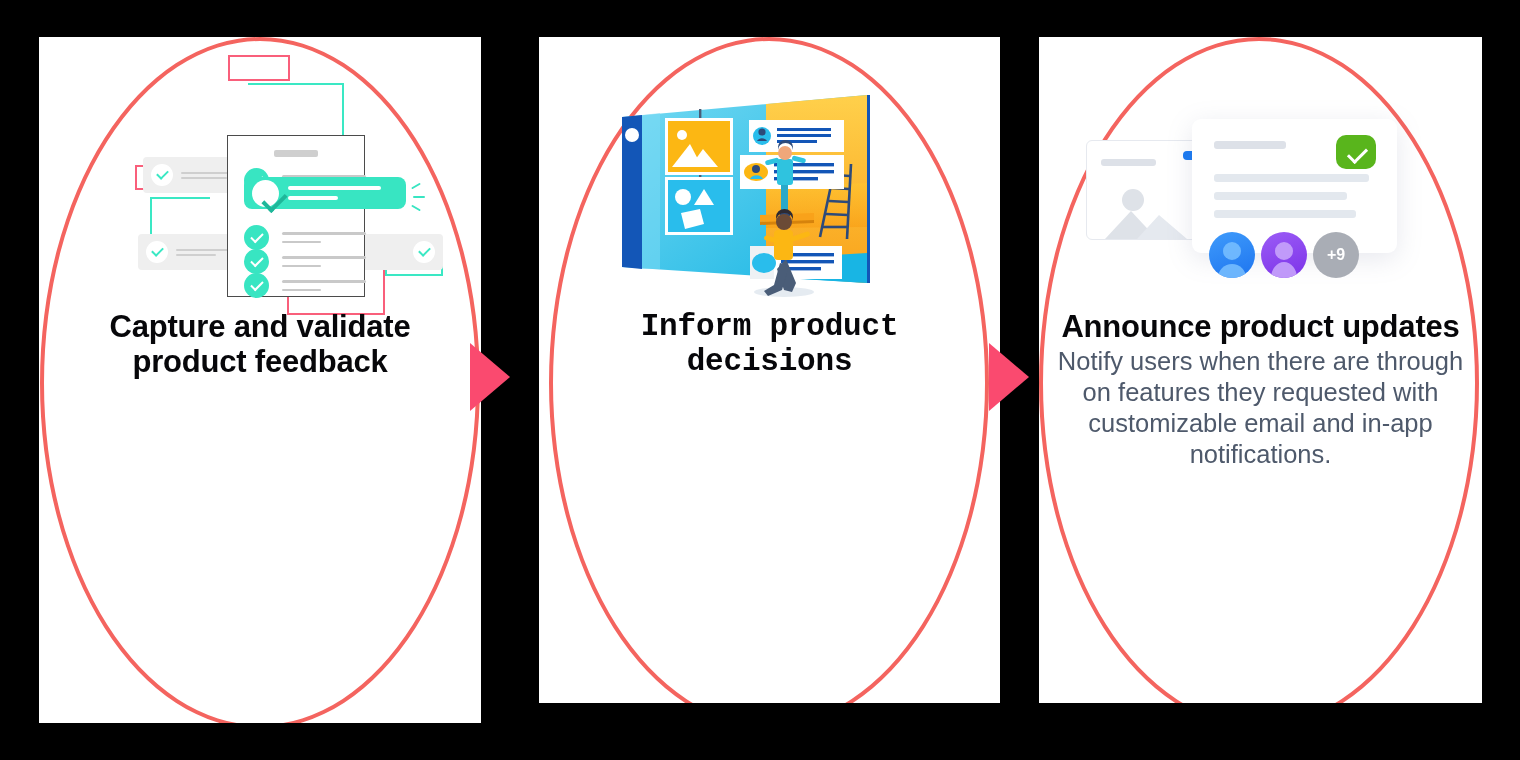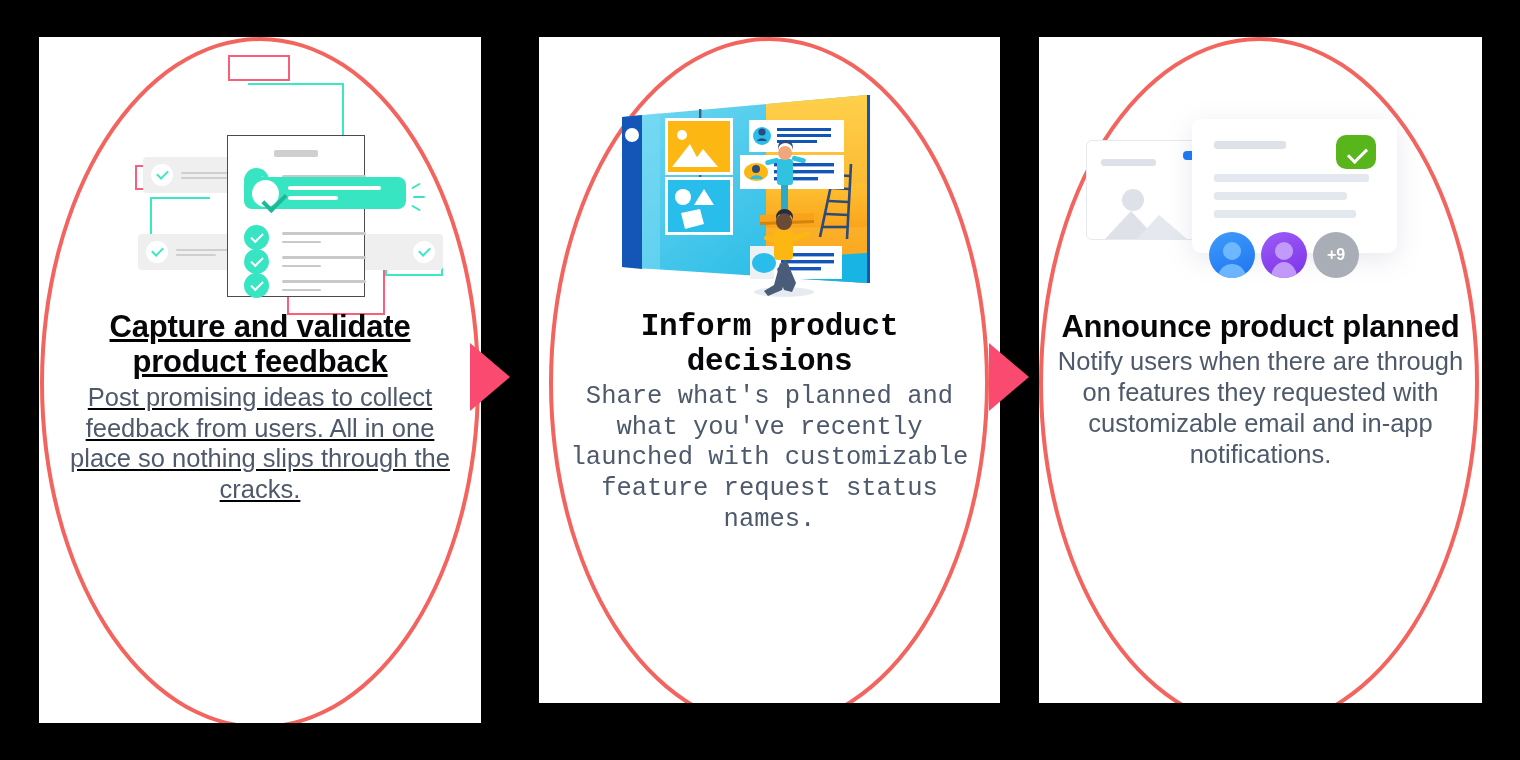--- a/index.html
+++ b/index.html
@@ -219,23 +219,22 @@
         <div class="hlines" style="margin-left:9px;">
           <i style="width:93px"></i>
             <i style="width:50px"></i>
         </div>
       </div>
       <div class="spark" style="left:372px;top:148px;width:10px;transform:rotate(-30deg);"></div>
       <div class="spark" style="left:374px;top:159px;width:12px;"></div>
       <div class="spark" style="left:372px;top:170px;width:10px;transform:rotate(30deg);"></div>
     </div>
 
-    <div class="card-body" style="top:272px;padding:0 16px;text-decoration:underline;">
+    <div class="card-body" style="top:272px;padding:0 16px;">
       <p class="card-title">Capture and validate product feedback</p>
-      <p class="card-desc">Post promising ideas to collect feedback from users. All in one place so nothing slips through the cracks.</p>
     </div>
   </div>
 
   <div class="arrow" style="left:470px;top:343px;"></div>
 
   <div class="card" style="left:539px;top:37px;width:461px;height:666px;">
     <div class="oval" style="left:10px;top:0px;width:440px;height:692px;"></div>
 
     <div class="ill2" style="left:75px;top:50px;width:320px;height:230px;">
       <svg width="320" height="230" viewBox="0 0 320 230">
@@ -346,21 +345,20 @@
           <circle cx="170" cy="135" r="8" fill="#6b4a36"></circle>
           <path d="M162 134 a8.5 8 0 0 1 17 0 l0 -4 a8.5 8 0 0 0 -17 0 z" fill="#2d2a33"></path>
           <rect x="176" y="147" width="20" height="5" rx="2.4" fill="#fcb713" transform="rotate(-18 186 149)"></rect>
           <rect x="150" y="150" width="16" height="5" rx="2.4" fill="#fcb713" transform="rotate(16 158 152)"></rect>
         </g>
       </svg>
     </div>
 
     <div class="card-body" style="top:272px;padding:0 12px;font-family:Liberation Mono, monospace;">
       <p class="card-title">Inform product decisions</p>
-      <p class="card-desc">Share what's planned and what you've recently launched with customizable feature request status names.</p>
     </div>
   </div>
 
   <div class="arrow" style="left:989px;top:343px;"></div>
 
   <div class="card" style="left:1039px;top:37px;width:443px;height:666px;">
     <div class="oval" style="left:0px;top:0px;width:440px;height:692px;"></div>
 
     <div class="ill3" style="left:25px;top:60px;width:400px;height:210px;">
 
@@ -393,18 +391,18 @@
           <circle cx="23" cy="19" r="9" fill="#c6a3fb" opacity=".9"></circle>
           <path d="M10 46 a13 16 0 0 1 26 0 z" fill="#c6a3fb" opacity=".9"></path>
         </svg>
       </div>
       <div class="av av-count" style="left:249px;top:135px;width:46px;height:46px;">
         <span>+9</span>
       </div>
     </div>
 
     <div class="card-body" style="top:272px;padding:0 6px;">
-      <p class="card-title">Announce product planned</p>
+      <p class="card-title">Announce product updates</p>
       <p class="card-desc">Notify users when there are through on features they requested with customizable email and in-app notifications.</p>
     </div>
   </div>
 
 </div>
 
 </body></html>

